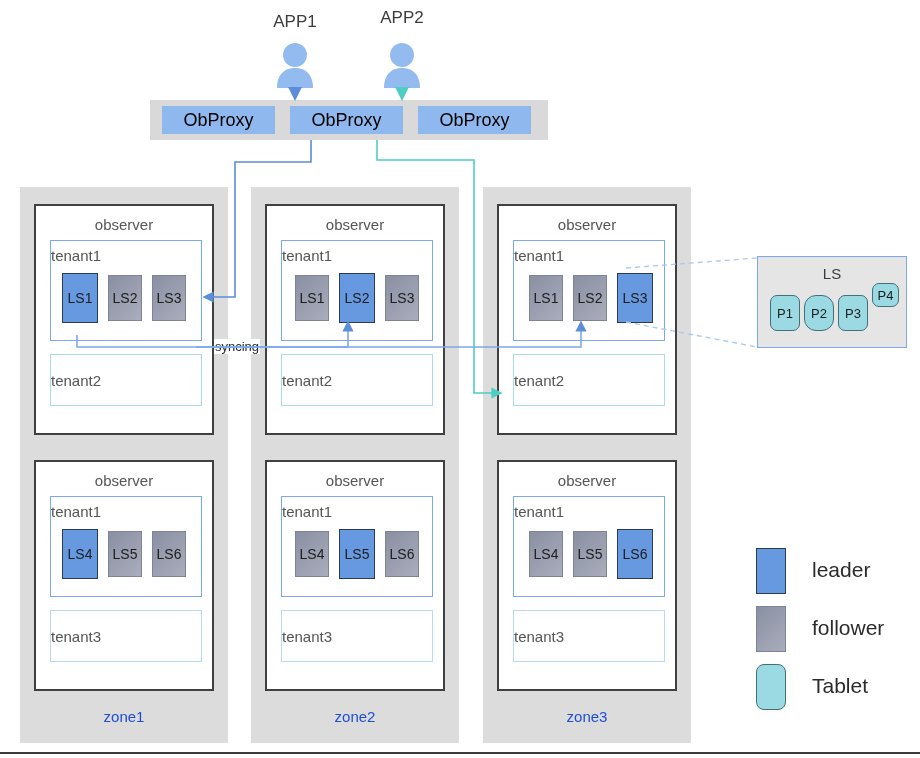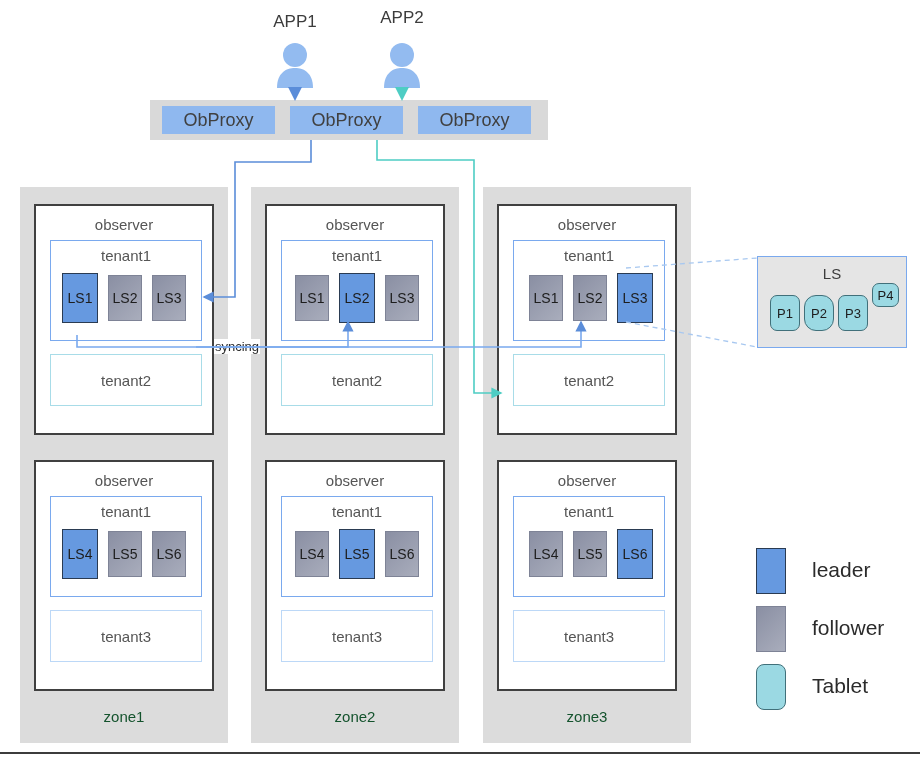--- a/index.html
+++ b/index.html
@@ -30,39 +30,39 @@
     width: 44px;
     height: 46px;
   }
 
   
   .proxy-bar {
     background: #d9d9d9;
   }
   .proxy-box {
     background: #8fb8ef;
-    color: #404040;
+    color: #000000;
     font-size: 18px;
     display: flex;
     align-items: center;
     justify-content: center;
     white-space: nowrap;
   }
 
   
   .zone {
     background: #dcdcdc;
   }
   .zone-label {
     position: absolute;
     left: 0;
     width: 100%;
     text-align: center;
     font-size: 15px;
-    color: #14532d;
+    color: #1d4ed8;
   }
   .observer {
     position: absolute;
     background: #ffffff;
     border: 2px solid #404040;
     box-sizing: border-box;
   }
   .observer-title {
     position: absolute;
     left: 0;
@@ -78,21 +78,21 @@
     background: #ffffff;
     box-sizing: border-box;
   }
   .tenant.t1 { border: 1.6px solid #7aa9ee; }
   .tenant.t2 { border: 1.6px solid #a8dce8; }
   .tenant.t3 { border: 1.6px solid #bcd8f7; }
   .tenant-title {
     position: absolute;
     left: 0;
     width: 100%;
-    text-align: center;
+    text-align: left;
     font-size: 15px;
     color: #555555;
   }
   .tenant-title.center {
     top: 50%;
     transform: translateY(-50%);
   }
 
   
   .ls {

